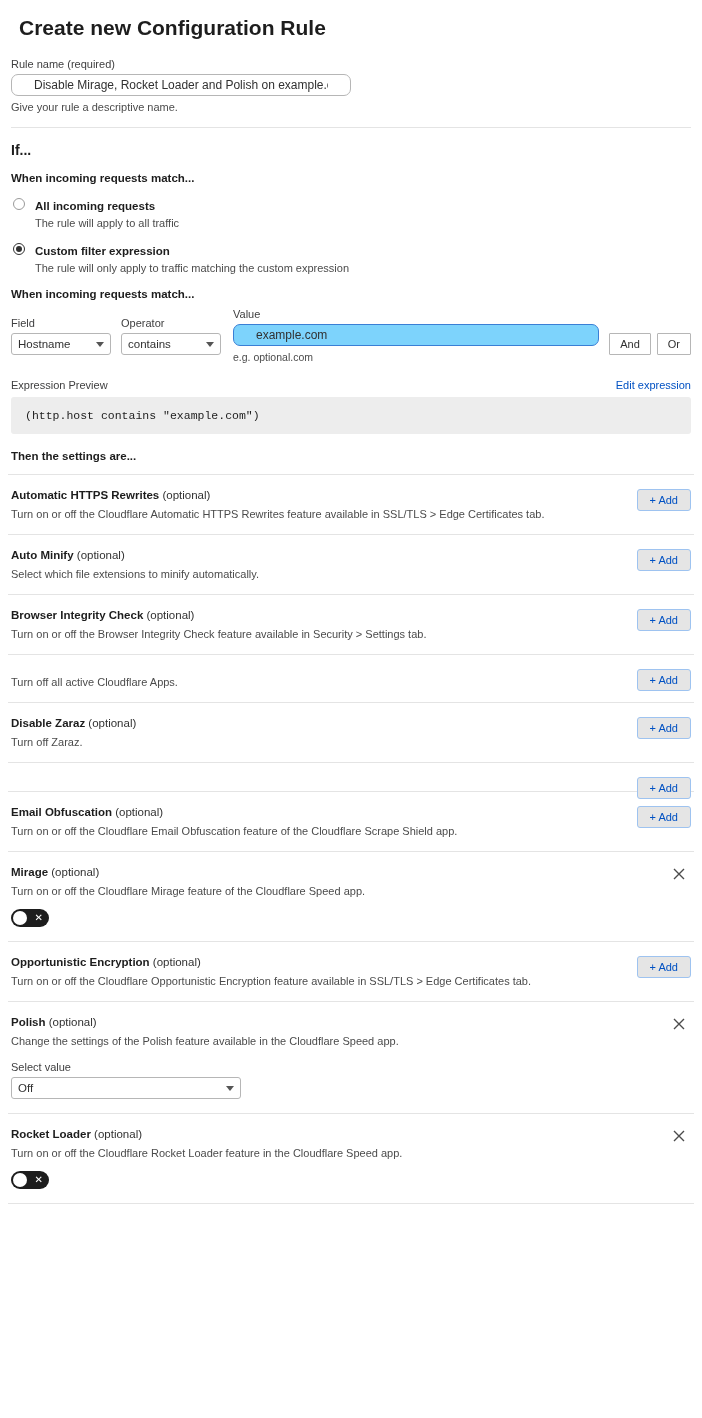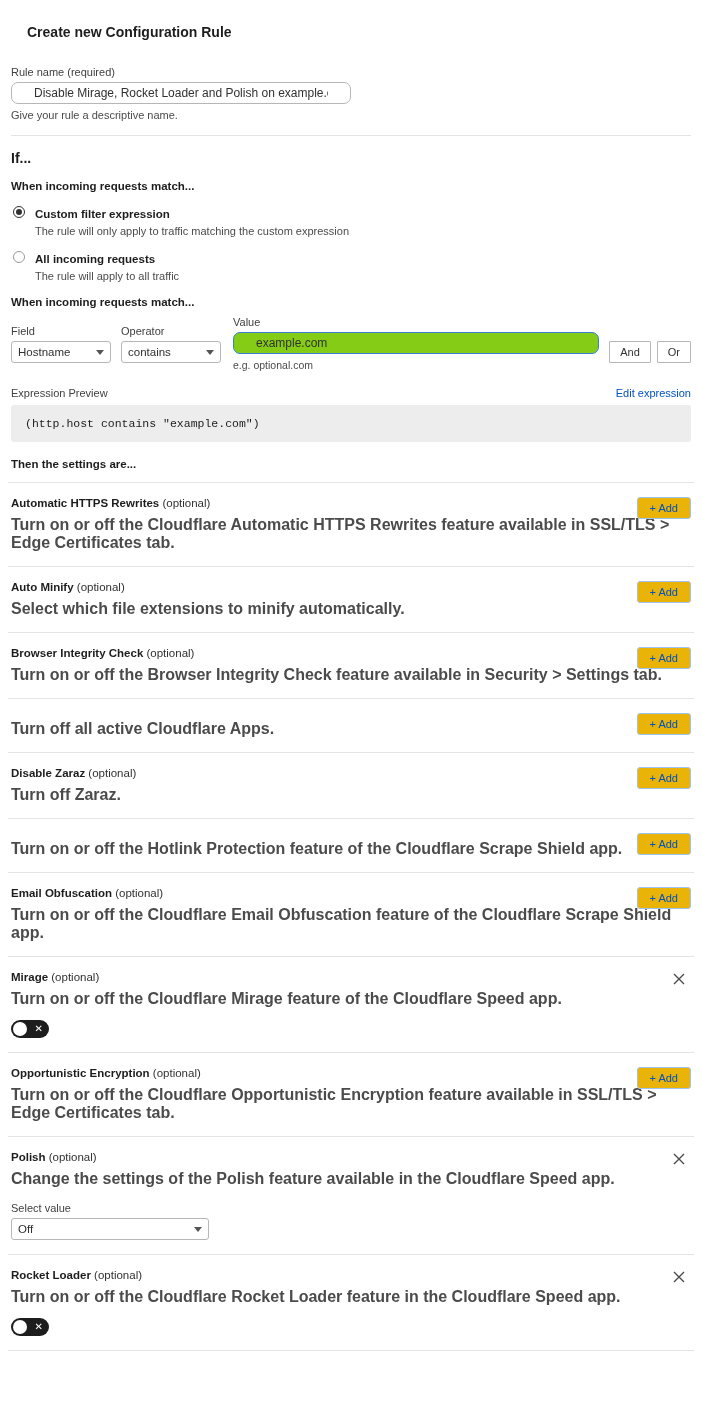--- a/index.html
+++ b/index.html
@@ -9,25 +9,25 @@
     font-family: "Liberation Sans", sans-serif;
     color: #313131;
   }
   .page {
     width: 702px;
     min-height: 1418px;
     padding: 0 8px;
     position: relative;
   }
   .page-title {
-    font-size: 14px;
+    font-size: 21px;
     font-weight: bold;
     color: #1d1d1d;
     padding: 8px 3px 10px 3px;
-    margin: 16px;
+    margin: 8px;
   }
   .field-label {
     font-size: 11px;
     color: #404041;
     padding: 0 0 4px 3px;
   }
   .help-text {
     font-size: 11px;
     color: #4b4b4b;
     padding: 5px 0 0 3px;
@@ -124,21 +124,21 @@
     position: absolute;
     right: 7px; top: 9px;
     width: 0; height: 0;
     border-left: 4px solid transparent;
     border-right: 4px solid transparent;
     border-top: 5px solid #555;
     pointer-events: none;
   }
   #value-input {
     width: 100%;
-    background: #84cc16;
+    background: #7dd3fc;
     border: 1px solid #3a7fd5;
   }
   .small-btn {
     font-family: "Liberation Sans", sans-serif;
     font-size: 11px;
     color: #313131;
     background: #fff;
     border: 1px solid #b6b6b6;
     border-radius: 1px;
     height: 22px;
@@ -176,33 +176,32 @@
     border-bottom: 1px solid #e4e4e4;
   }
   .setting:first-of-type { border-top: 1px solid #e4e4e4; margin-top: 12px; }
   .setting-title {
     font-size: 11.5px;
     font-weight: bold;
     color: #1d1d1d;
   }
   .setting-title .opt { font-weight: normal; color: #313131; }
   .setting-desc {
-    font-size: 16px;
+    font-size: 11px;
     color: #4b4b4b;
     padding-top: 7px;
-    font-weight: bold;
   }
   .add-btn {
     position: absolute;
     right: 3px;
     top: 14px;
     font-family: "Liberation Sans", sans-serif;
     font-size: 11px;
     color: #0051c3;
-    background: #eab308;
+    background: #e5e5e5;
     border: 1px solid #9ec3f0;
     border-radius: 3px;
     height: 22px;
     padding: 0 12px;
     cursor: pointer;
   }
   .close-btn {
     position: absolute;
     right: 4px;
     top: 13px;
@@ -233,54 +232,54 @@
     right: 6px; top: 2px;
     font-size: 10px;
     color: #fff;
     line-height: 14px;
   }
   .select-value-label {
     font-size: 11px;
     color: #404041;
     padding: 14px 0 4px 0;
   }
-  .polish-select { width: 198px; }
+  .polish-select { width: 230px; }
 </style>
 </head>
 <body>
 
 <div class="page">
 
   <h1 class="page-title">Create new Configuration Rule</h1>
 
   <div class="field-label">Rule name (required)</div>
   <input id="rule-name-input" class="text-input" type="text" value="Disable Mirage, Rocket Loader and Polish on example.com" style="">
   <div class="help-text">Give your rule a descriptive name.</div>
 
   <hr class="hr">
 
   <div class="section-if">If...</div>
   <div class="sub-heading">When incoming requests match...</div>
+
+  <div class="radio-row">
+    <span class="radio"></span>
+    <span>
+      <span class="radio-label">All incoming requests</span>
+      <div class="radio-desc">The rule will apply to all traffic</div>
+    </span>
+  </div>
 
   <div class="radio-row">
     <span class="radio checked"></span>
     <span>
       <span class="radio-label">Custom filter expression</span>
       <div class="radio-desc">The rule will only apply to traffic matching the custom expression</div>
     </span>
   </div>
 
-  <div class="radio-row">
-    <span class="radio"></span>
-    <span>
-      <span class="radio-label">All incoming requests</span>
-      <div class="radio-desc">The rule will apply to all traffic</div>
-    </span>
-  </div>
-
   <div class="sub-heading">When incoming requests match...</div>
 
   <div class="filter-row">
     <div class="col col-field">
       <div class="field-label" style="padding-left:0">Field</div>
       <div class="select-wrap">
         <select class="sel" id="field-select"><option>Hostname</option><option>URI</option><option>URI Path</option><option>IP Source Address</option><option>Country</option><option>User Agent</option></select>
         <span class="caret"></span>
       </div>
     </div>
@@ -329,21 +328,20 @@
       <div class="setting">
         <div class="setting-desc">Turn off all active Cloudflare Apps.</div>
         <button class="add-btn">+ Add</button>
       </div>
       <div class="setting">
         <div class="setting-title">Disable Zaraz <span class="opt">(optional)</span></div>
         <div class="setting-desc">Turn off Zaraz.</div>
         <button class="add-btn">+ Add</button>
       </div>
       <div class="setting">
-        <div class="setting-desc">Turn on or off the Hotlink Protection feature of the Cloudflare Scrape Shield app.</div>
         <button class="add-btn">+ Add</button>
       </div>
       <div class="setting">
         <div class="setting-title">Email Obfuscation <span class="opt">(optional)</span></div>
         <div class="setting-desc">Turn on or off the Cloudflare Email Obfuscation feature of the Cloudflare Scrape Shield app.</div>
         <button class="add-btn">+ Add</button>
       </div>
       <div class="setting">
         <div class="setting-title">Mirage <span class="opt">(optional)</span></div>
         <div class="setting-desc">Turn on or off the Cloudflare Mirage feature of the Cloudflare Speed app.</div>

